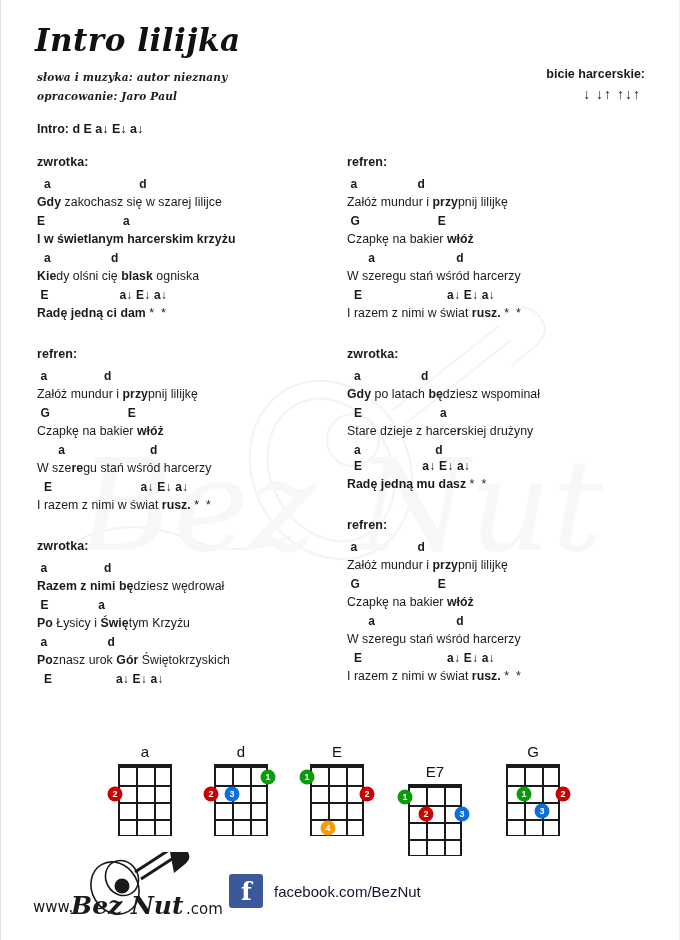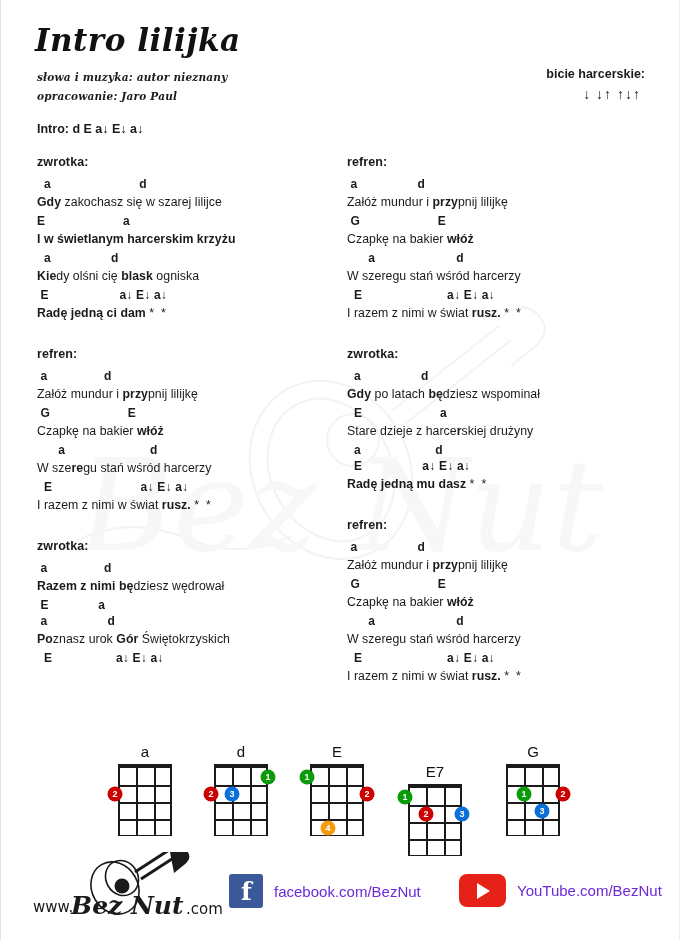--- a/index.html
+++ b/index.html
@@ -218,21 +218,21 @@
     content: "";
     position: absolute;
     left: 18px; top: 50%;
     transform: translateY(-50%);
     border-left: 13px solid #ffffff;
     border-top: 8px solid transparent;
     border-bottom: 8px solid transparent;
   }
   .social-label {
     font-size: 15px;
-    color: #6d28d9;
+    color: #0f172a;
     white-space: nowrap;
   }
 </style>
 </head>
 <body>
 
 <div class="page">
 
   <svg class="watermark" viewBox="0 0 680 330">
     <g stroke="#e9e9e9" stroke-width="2.2" fill="none">
@@ -281,20 +281,21 @@
           <div class="chordline">      a                        d</div>
           <div class="lyricline"><span>W sze</span><b>re</b><span>gu stań wśród harcerzy</span></div>
           <div class="chordline">  E                         a↓ E↓ a↓</div>
           <div class="lyricline"><span>I razem z nimi w świat </span><b>rusz.</b><span> *  *</span></div>
         </div>
         <div class="block">
           <div class="block-head">zwrotka:</div>
           <div class="chordline"> a                d</div>
           <div class="lyricline"><b>Razem z nimi </b><b>bę</b><span>dziesz wędrował</span></div>
           <div class="chordline"> E              a</div>
+          <div class="lyricline"><b>Po </b><span>Łysicy i </span><b>Świę</b><span>tym Krzyżu</span></div>
           <div class="chordline"> a                 d</div>
           <div class="lyricline"><b>Po</b><span>znasz urok </span><b>Gór</b><span> Świętokrzyskich</span></div>
           <div class="chordline">  E                  a↓ E↓ a↓</div>
         </div>
       </div>
     <div class="col col-right" id="col-right">
         <div class="block">
           <div class="block-head">refren:</div>
           <div class="chordline"> a                 d</div>
           <div class="lyricline"><span>Załóż mundur i </span><b>przy</b><span>pnij lilijkę</span></div>
@@ -440,19 +441,15 @@
       <text x="48" y="62" font-family="DejaVu Serif, serif" font-style="italic" font-weight="bold" font-size="25" fill="#1a1a1a">Bez</text>
       <text x="108" y="62" font-family="DejaVu Serif, serif" font-style="italic" font-weight="bold" font-size="25" fill="#1a1a1a">Nut</text>
       <text x="163" y="62" font-family="DejaVu Sans, sans-serif" font-size="15" fill="#1a1a1a">.com</text>
     </svg>
 
     <div class="social fb-block">
       <div class="fb-icon"></div>
       <div class="social-label">facebook.com/BezNut</div>
     </div>
 
-    <div class="social yt-block">
-      <div class="yt-icon"></div>
-      <div class="social-label">YouTube.com/BezNut</div>
-    </div>
   </div>
 
 </div>
 
 </body></html>

